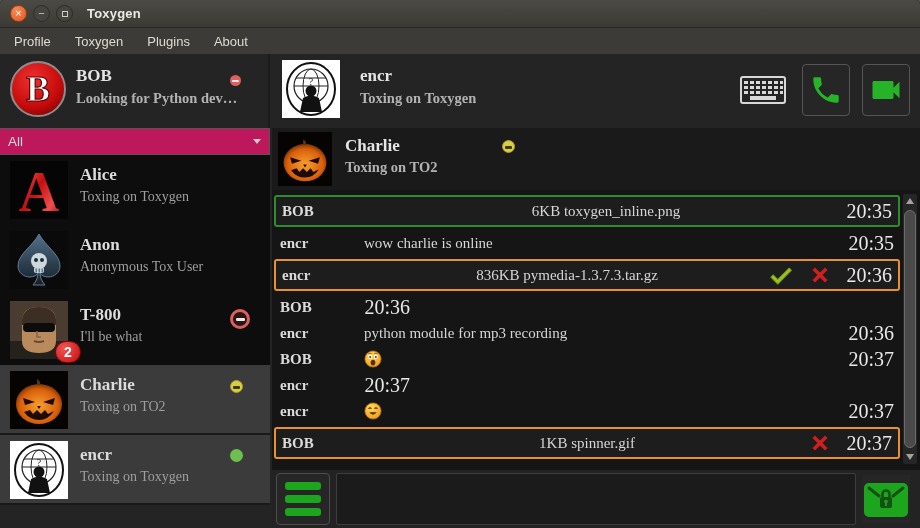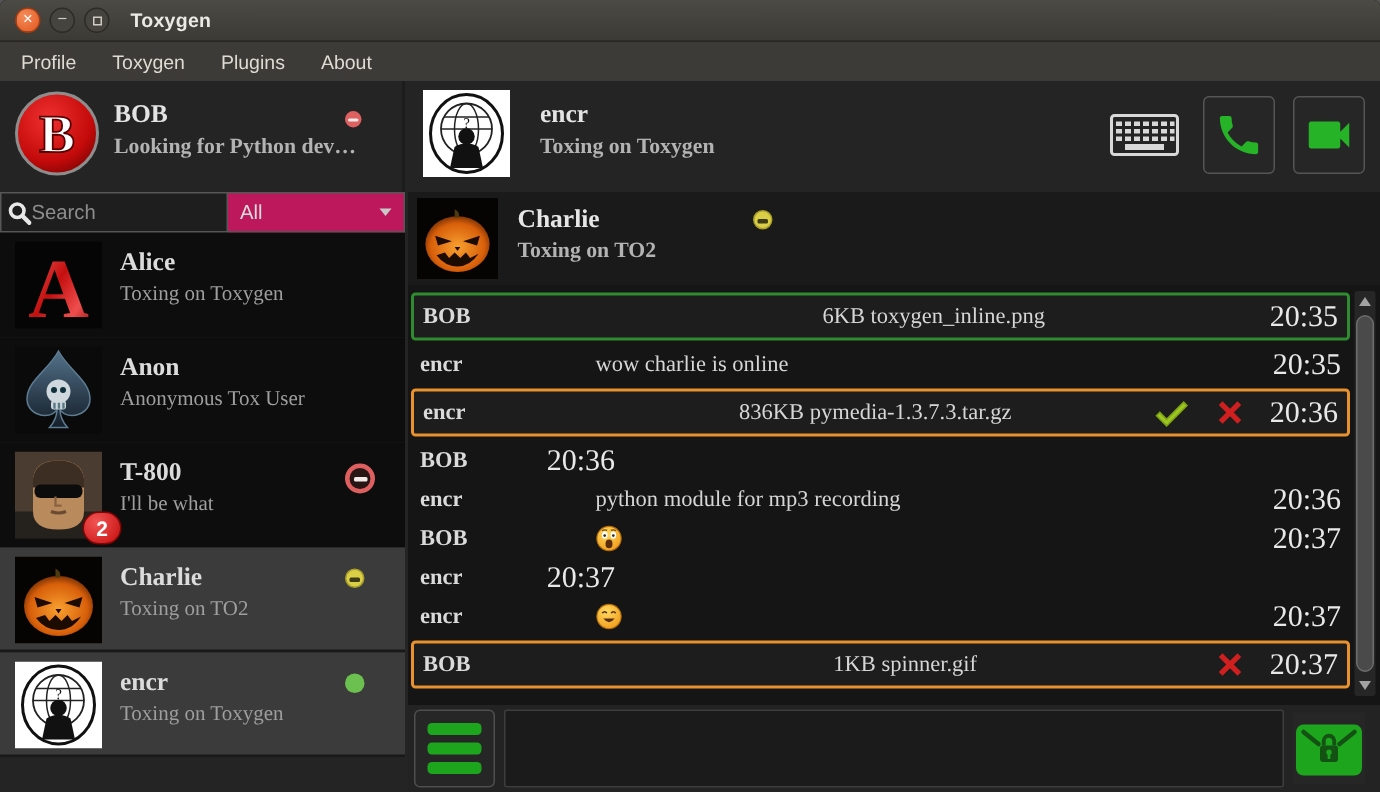--- a/index.html
+++ b/index.html
@@ -76,21 +76,21 @@
   .chat-panel { position:absolute; left:272px; top:128px; width:648px; height:400px; background:#151515; }
   .chat-header { position:relative; height:62px; background:#1a1a1a; }
   .chat-header .avatar { left:6px; top:4px; width:54px; height:54px; }
   .chat-header .hname { left:73px; top:8px; color:#e6e6e6; }
   .chat-header .hstatus { left:73px; top:31px; }
   .chat-away { position:absolute; left:230px; top:12px; }
   .messages { position:absolute; left:2px; top:64px; right:20px; bottom:60px; }
   .msg { position:relative; display:flex; align-items:center; padding:0 6px; min-height:26px;
     font-family:"Liberation Serif", serif; font-size:15px; color:#d6d6d6; }
   .msg .author { width:84px; font-weight:bold; color:#dadada; flex:none; }
-  .msg .body { flex:1; text-align:left;margin-left:33px; }
+  .msg .body { flex:1; text-align:left; }
   .msg .time { flex:none; width:46px; text-align:right; color:#e8e8e8; font-size:20px; }
   .msg.file { border-radius:3px; background:#1d1d1d; min-height:32px; margin:3px 0; }
   .msg.file .body { text-align:center; }
   .msg.file.green { border:2px solid #2f8b2f; }
   .msg.file.orange { border:2px solid #e8912e; }
   .ft-actions { display:flex; gap:14px; align-items:center; margin-right:14px; }
   .ft-actions svg { cursor:pointer; display:block; }
   .emoji { display:inline-block; vertical-align:middle; }
   
   .scrollbar { position:absolute; right:3px; top:66px; width:14px; bottom:64px; background:#262626; border-radius:2px; }
@@ -197,27 +197,20 @@
       <div class="iconbtn videobtn">
         <svg width="36" height="36" viewBox="0 0 24 24">
           <path fill="#27b327" d="M17 10.5V7c0-.55-.45-1-1-1H4c-.55 0-1 .45-1 1v10c0 .55.45 1 1 1h12c.55 0 1-.45 1-1v-3.5l4 4v-11l-4 4z"></path>
         </svg>
       </div>
     </div>
   </div>
 
   <div class="left-panel">
     <div class="filter-row">
-      <div class="searchbox">
-        <svg width="16" height="16" viewBox="0 0 16 16">
-          <circle cx="6.5" cy="6.5" r="4.5" fill="none" stroke="#e8e8e8" stroke-width="2.4"></circle>
-          <line x1="10" y1="10" x2="14.5" y2="14.5" stroke="#e8e8e8" stroke-width="3" stroke-linecap="round"></line>
-        </svg>
-        <input type="text" placeholder="Search" style="">
-      </div>
       <div class="dropdown">
         <span>All</span>
         <span class="caret"></span>
       </div>
     </div>
     <div class="contact-list">
 
       <div class="contact">
         <svg class="cav" viewBox="0 0 58 58">
           <rect width="58" height="58" fill="#050505"></rect>

